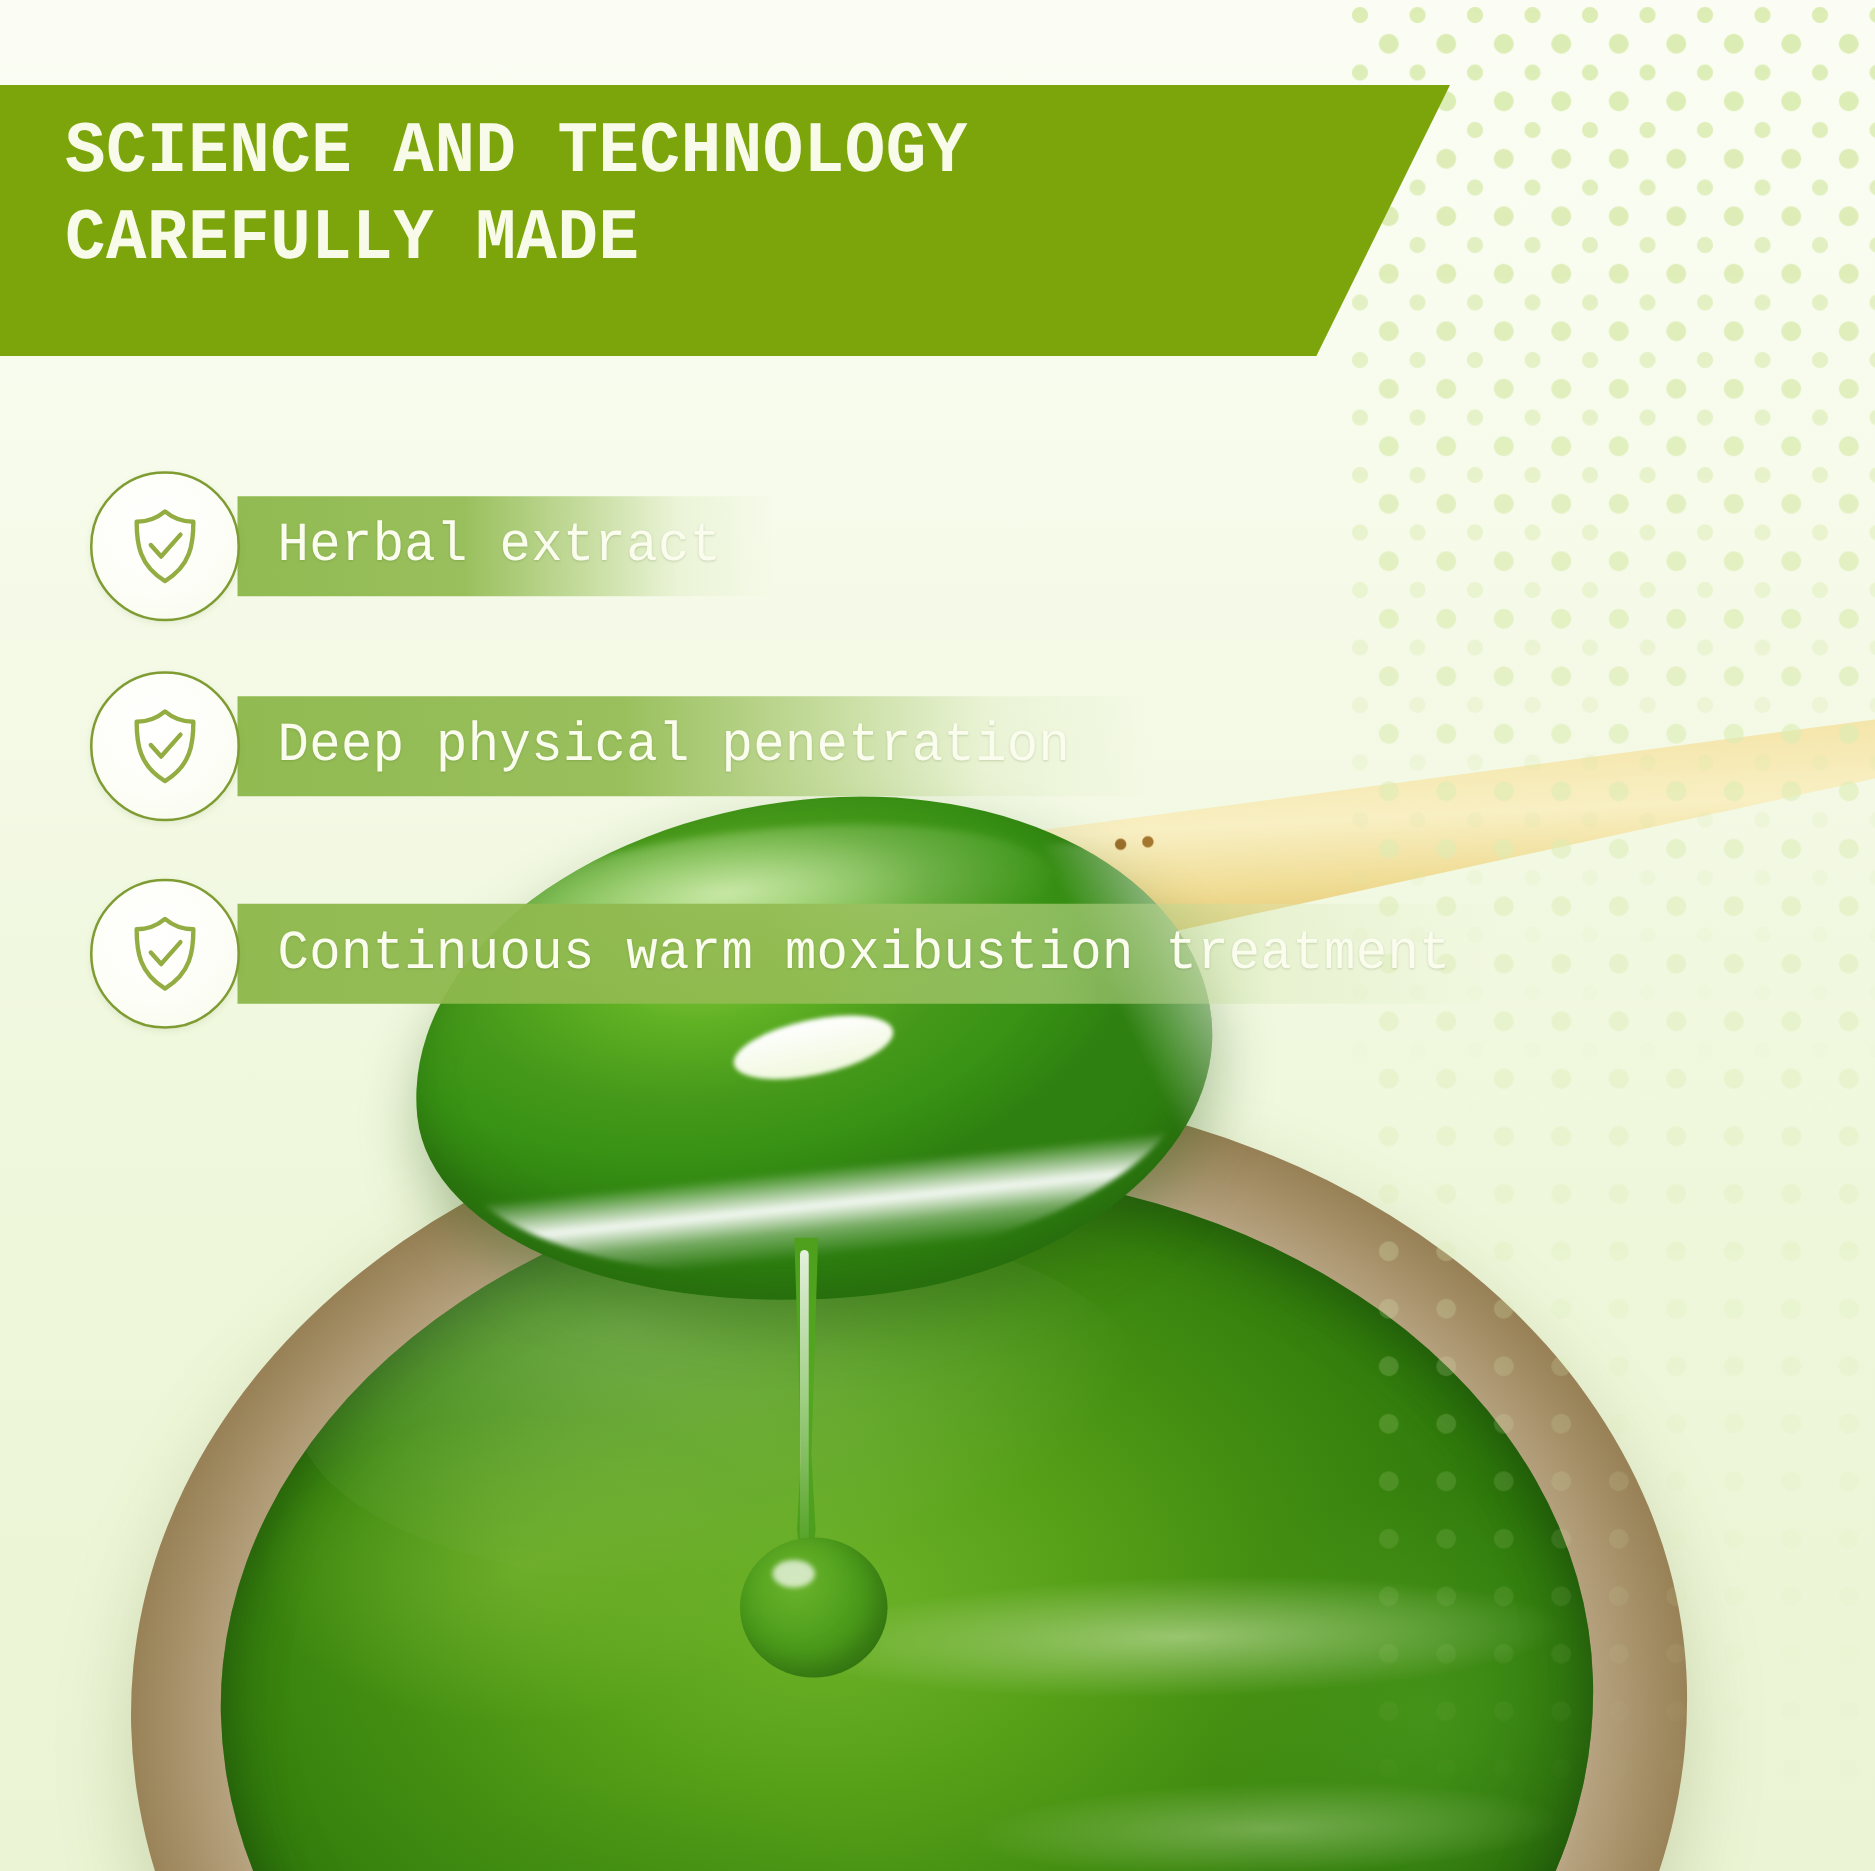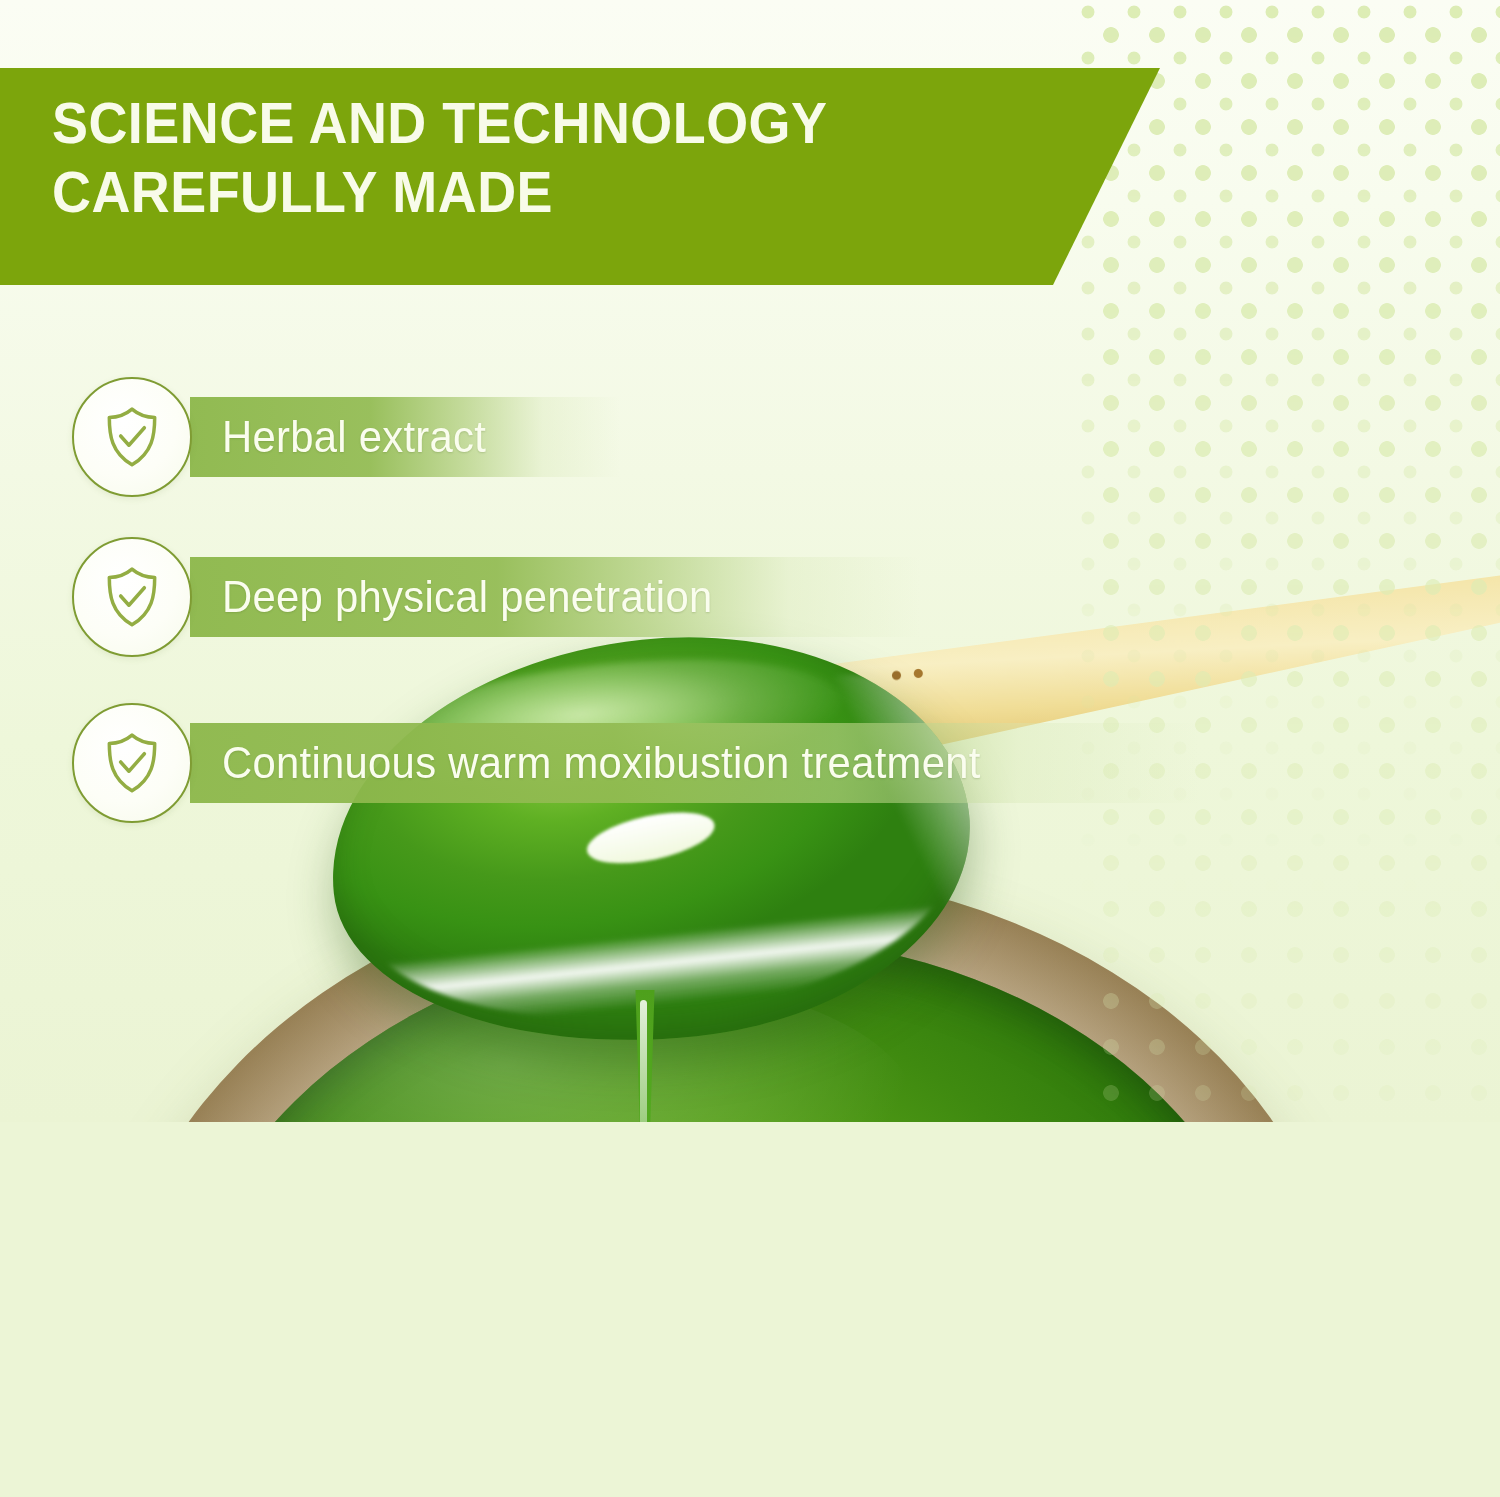--- a/index.html
+++ b/index.html
@@ -2,22 +2,23 @@
 <html><head>
 <meta charset="utf-8">
 <style>
   html,body{margin:0;padding:0;}
   body{
     width:1500px;height:1497px;overflow:hidden;
     font-family:"Liberation Sans", sans-serif;
     background:#ecf5d6;
   }
   #stage{
-    position:relative;width:1500px;height:1122px;overflow:hidden;
+    position:relative;width:1500px;height:1497px;overflow:hidden;
     background:linear-gradient(180deg,#fbfdf4 0%,#f8fcee 18%,#f3f9e4 42%,#eef7da 66%,#ebf4d4 100%);
+    font-family:Liberation Mono, monospace;
   }
 
   
   .dots{
     position:absolute;top:0;right:0;
     width:420px;height:1497px;
     background-image:radial-gradient(circle at 50% 50%, #dcecb4 0 7.5px, rgba(220,236,180,0) 8.2px);
     background-size:46px 46px;
     background-position:8px 12px;
     -webkit-mask-image:linear-gradient(180deg,rgba(0,0,0,1) 0%,rgba(0,0,0,.92) 14%,rgba(0,0,0,.72) 32%,rgba(0,0,0,.45) 52%,rgba(0,0,0,.22) 70%,rgba(0,0,0,.10) 84%,rgba(0,0,0,0) 97%);

